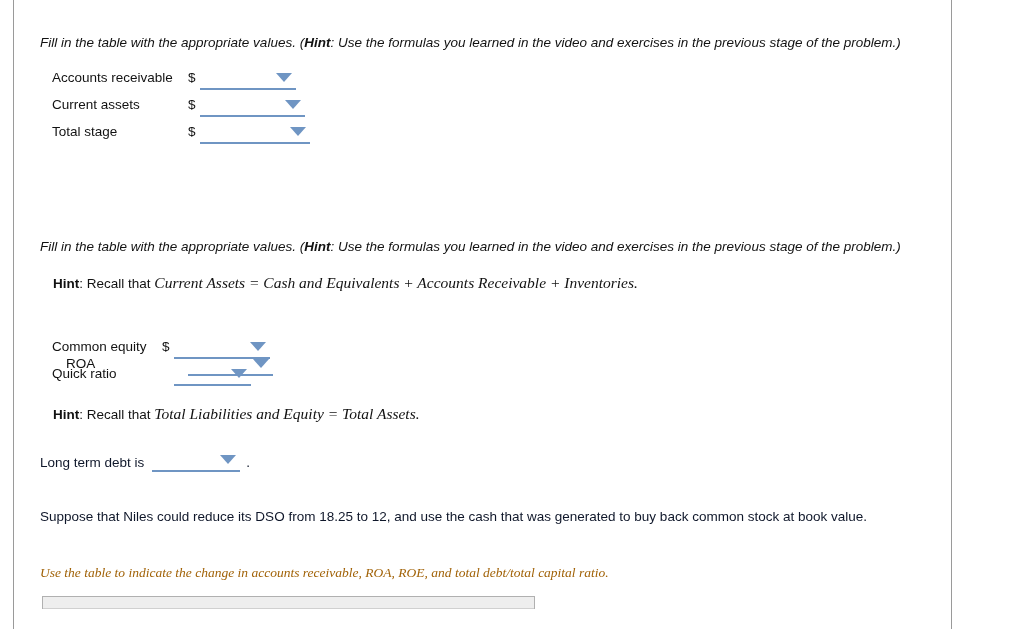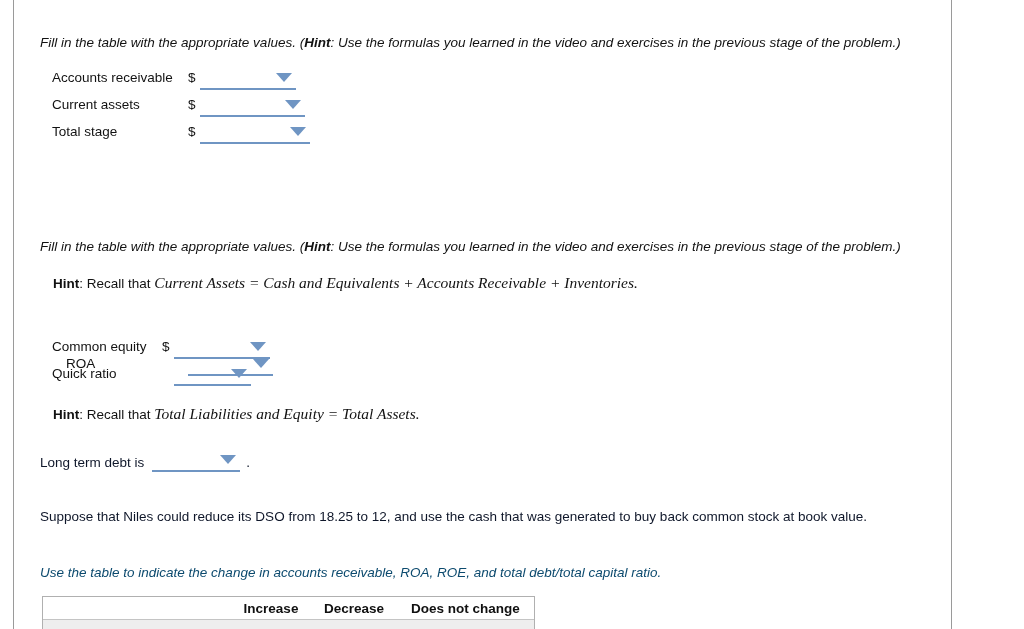--- a/index.html
+++ b/index.html
@@ -82,25 +82,25 @@
   }
 
   .plain {
     font-family: "Liberation Sans", sans-serif;
     font-size: 13.5px;
     line-height: 17px;
     color: #0f172a;
     white-space: nowrap;
   }
   .plain-italic {
-    font-family: Liberation Sans, sans-serif;
-    font-style: italic;
-    font-size: 13.5px;
-    line-height: 17px;
-    color: #0c4a6e;
+    font-family: Liberation Serif, serif;
+    font-style: italic;
+    font-size: 13.5px;
+    line-height: 17px;
+    color: #a16207;
     white-space: nowrap;
   }
 
   
   .answer-row {
     position: absolute;
     display: flex;
     align-items: flex-start;
     height: 20px;
   }
@@ -253,21 +253,15 @@
       <span class="plain" style="margin-left:6px;">.</span>
     </div>
 
     <div class="plain" style="position:absolute; left:14px; top:508px;">Suppose that Niles could reduce its DSO from 18.25 to 12, and use the cash that was generated to buy back common stock at book value.</div>
 
     <div class="plain-italic" style="position:absolute; left:14px; top:564px;">Use the table to indicate the change in accounts receivable, ROA, ROE, and total debt/total capital ratio.</div>
 
   </div>
 
   <div class="tbl-outer">
-    <div class="tbl-head">
-      <div class="cell" style="width:188px;"></div>
-      <div class="cell" style="width:80px;">Increase</div>
-      <div class="cell" style="width:86px;">Decrease</div>
-      <div class="cell" style="width:137px;">Does not change</div>
-    </div>
     <div class="tbl-body-strip"></div>
   </div>
 </div>
 
 </body></html>

